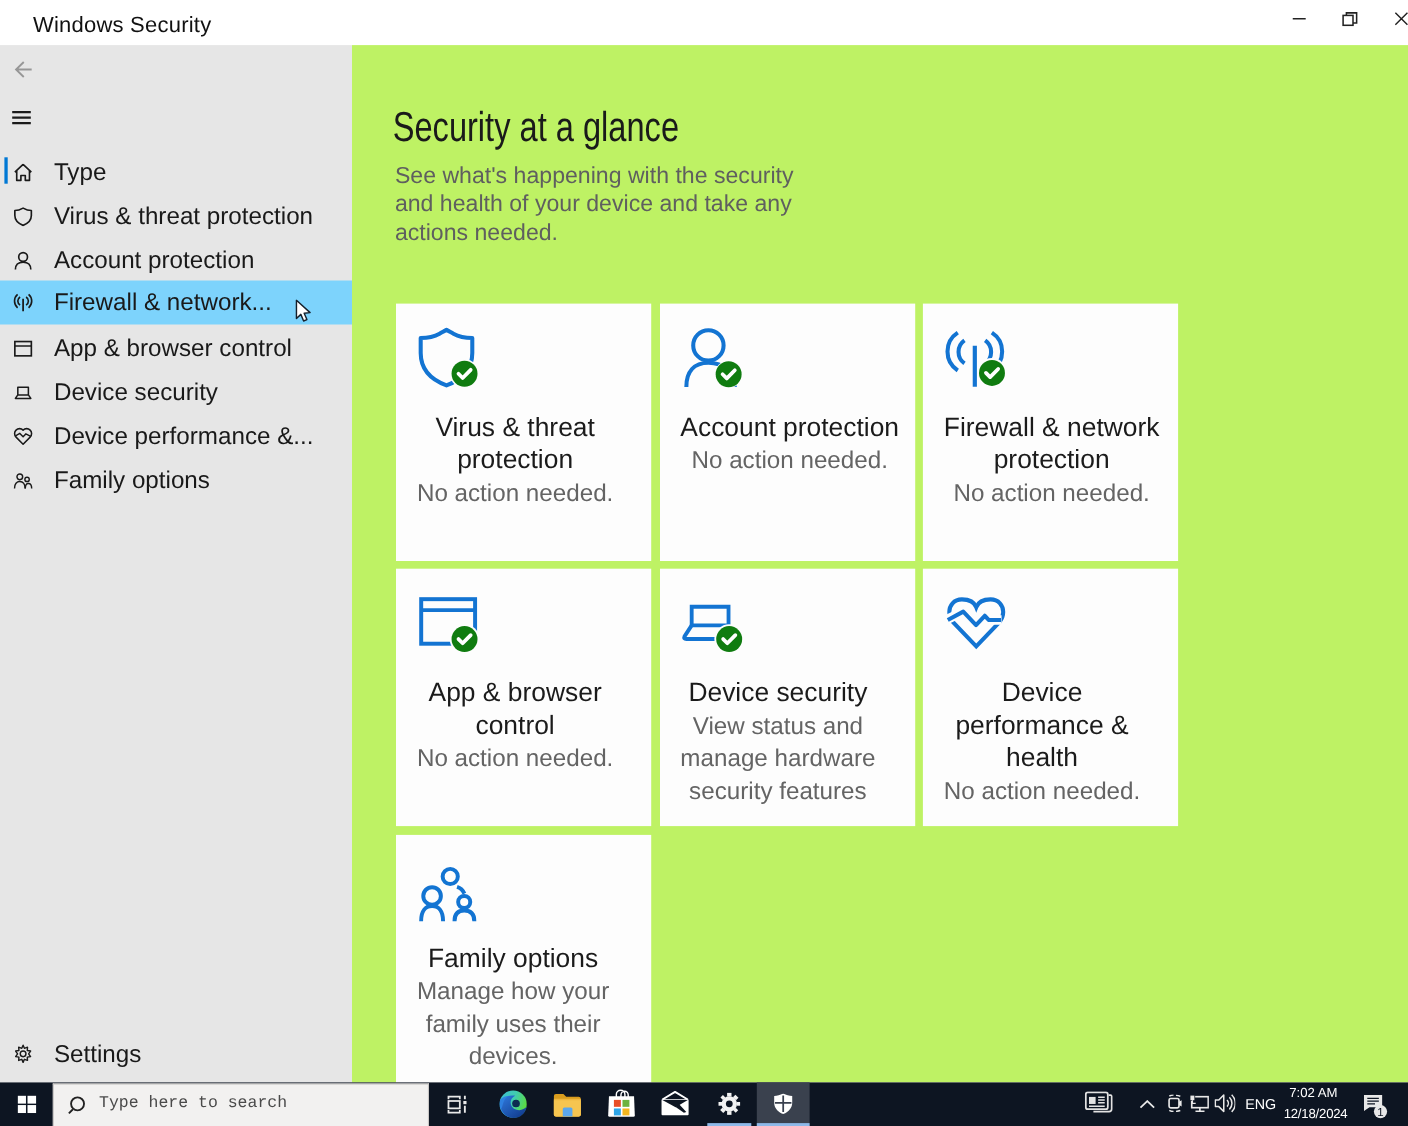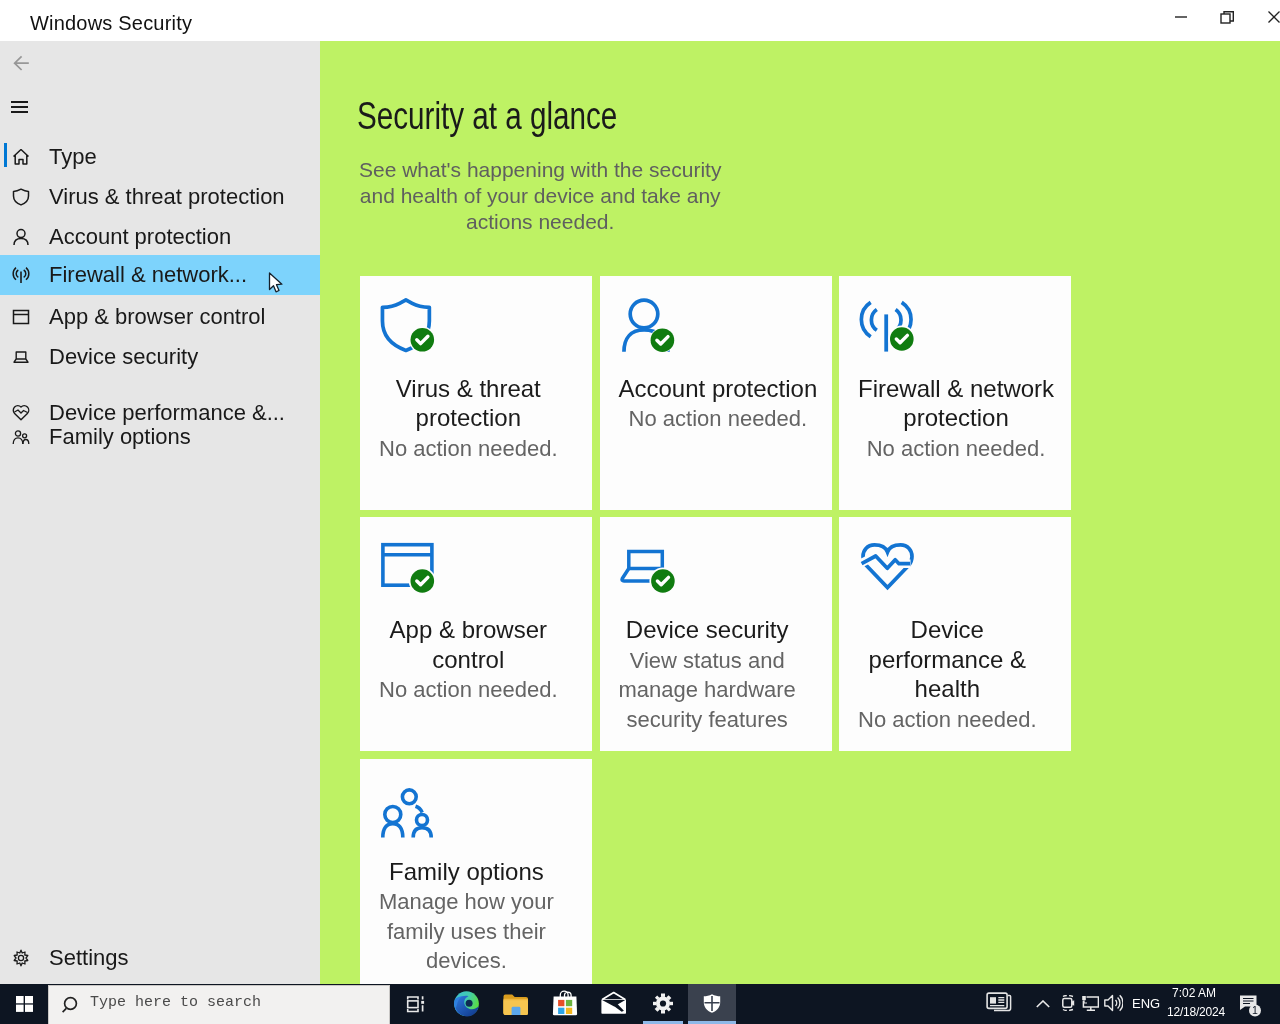--- a/index.html
+++ b/index.html
@@ -11,21 +11,21 @@
   #title-text { left:14px; top:12px; font-size:20px; color:#111; letter-spacing:0.2px; }
 
   #sidebar { left:0; top:41px; width:320px; height:943px; background:#e6e6e6; }
   .nav-row { position:absolute; left:0; width:320px; height:40px; }
   .nav-row.sel { background:#7dd3fc; }
   .nav-ic { position:absolute; left:12px; top:11px; width:18px; height:18px; }
   .nav-label { position:absolute; left:49px; top:7px; font-size:22px; color:#191919; }
 
   #content { left:320px; top:41px; width:960px; height:943px; background:#bef264; }
   #heading { left:37px; top:53.5px; font-size:38px; color:#1a1a1a; transform:scaleX(0.78); transform-origin:0 0; white-space:nowrap; }
-  #intro { left:39px; top:116px; font-size:21px; line-height:26px; color:#5f5f5f;text-align:center; }
+  #intro { left:39px; top:106px; font-size:21px; line-height:26px; color:#5f5f5f; }
 
   .tile { position:absolute; width:232px; height:234px; background:#fdfdfd;text-align:center; }
   .tile .ttl { position:absolute; left:19px; top:98px; font-size:24px; line-height:29.5px; color:#1b1b1b; }
   .tile .dsc { font-size:22px; line-height:27.5px; color:#646464; }
 
   #taskbar { left:0; top:984px; width:1280px; height:40px; background:#0d1522; }
   #searchbox { position:absolute; left:48px; top:1px; width:342px; height:39px; background:#f2f1f0; border:1px solid #c9c7c5; border-bottom:none; }
   #searchtext { position:absolute; left:90px; top:11px; line-height:1; font-size:15px; color:#4a4a4a;font-family:Liberation Mono, monospace; }
   .tbtn { position:absolute; top:0; width:48px; height:40px; }
   .tbtn.open { border-bottom:3px solid #8db8e8; }
@@ -89,21 +89,21 @@
         <line x1="1.5" y1="6.5" x2="16.5" y2="6.5" stroke="#1a1a1a" stroke-width="1.5"></line>
       </svg>
     <div class="nav-label">App &amp; browser control</div>
   </div>
   <div class="nav-row" style="top:296px">
     <svg class="nav-ic" viewBox="0 0 18 18">
         <path d="M4.2,4 H13.8 V11 H4.2 Z M4.2,11 L2,14.2 H16 L13.8,11" fill="none" stroke="#1a1a1a" stroke-width="1.4" stroke-linejoin="round"></path>
       </svg>
     <div class="nav-label">Device security</div>
   </div>
-  <div class="nav-row" style="top:352px">
+  <div class="nav-row" style="top:336px">
     <svg class="nav-ic" viewBox="0 0 18 18">
         <path d="M9,15.8 L2.6,9.4 A4.5,4.5 0 0 1 9,3 A4.5,4.5 0 0 1 15.4,9.4 Z" fill="none" stroke="#1a1a1a" stroke-width="1.4" stroke-linejoin="round"></path>
         <path d="M2.5,8 L6,6 L9,9 L11.5,6.5 L15.5,8.5" fill="none" stroke="#1a1a1a" stroke-width="1.3"></path>
       </svg>
     <div class="nav-label">Device performance &amp;...</div>
   </div>
   <div class="nav-row" style="top:376px">
     <svg class="nav-ic" viewBox="0 0 18 18">
         <circle cx="6" cy="5.5" r="2.6" fill="none" stroke="#1a1a1a" stroke-width="1.3"></circle>
         <circle cx="12.6" cy="7.8" r="2" fill="none" stroke="#1a1a1a" stroke-width="1.3"></circle>

